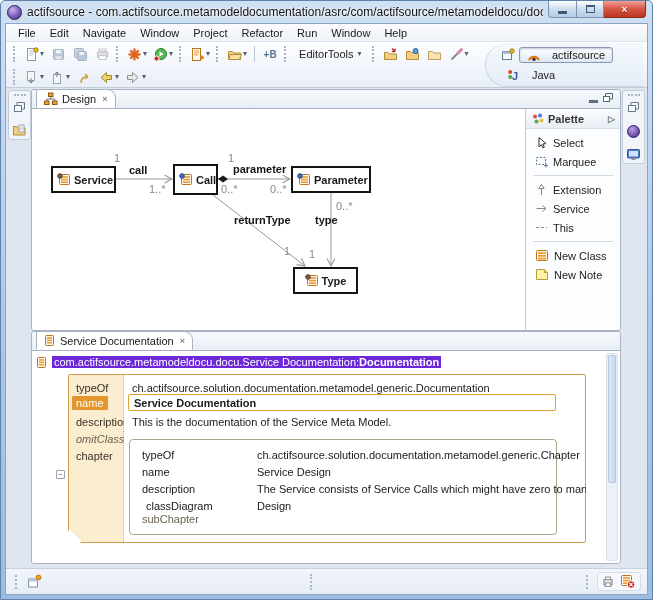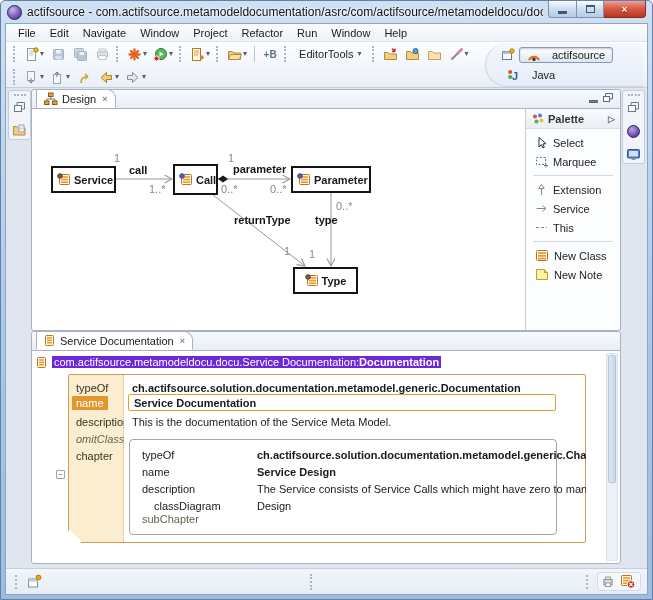--- a/index.html
+++ b/index.html
@@ -88,21 +88,21 @@
   .sel-text b{font-weight:bold}
   .form{position:absolute;left:36px;top:23px;width:518px;height:169px;border:1px solid #ce9b4f;
         border-radius:2px 2px 2px 0;background:#fff;
         clip-path:polygon(0 0,100% 0,100% 100%,13px 100%,0 calc(100% - 13px))}
   .label-col{position:absolute;left:0;top:0;bottom:0;width:55px;background:#fbeed0;border-right:1px dotted #d9b77c;
         clip-path:polygon(0 0,100% 0,100% 100%,13px 100%,0 calc(100% - 13px))}
   .flabel{position:absolute;left:7px;font-size:11px;color:#3a3022;white-space:nowrap}
   .flabel.sel{left:3px;background:#e2962e;color:#fff;padding:1px 4px;border-radius:1px}
   .flabel.it{font-style:italic;color:#6a6252}
   .fval{position:absolute;font-size:11px;color:#1a1a1a;white-space:nowrap}
-  .fval.b{font-weight:bold}
+  .fval.b{font-weight:normal}
   .name-box{position:absolute;left:59px;top:19px;width:428px;height:17px;border:1px solid #dfa133;border-radius:2px;
             display:flex;align-items:center;padding-left:5px;font-weight:bold;background:#fff}
   .chapter-box{position:absolute;left:60px;top:64px;width:428px;height:96px;border:1px solid #afa391;border-radius:4px;background:#fff}
   .collapse{position:absolute;width:9px;height:9px;border:1px solid #9aa4b2;background:#fff;display:flex;
             align-items:center;justify-content:center;font-size:8px;line-height:1;color:#55606e;border-radius:1px}
   .v-scroll{position:absolute;right:2px;top:2px;bottom:2px;width:12px;background:#ecf1f8;border:1px solid #dbe3ee;border-radius:2px}
   .v-thumb{position:absolute;left:1px;right:1px;top:1px;height:62%;background:linear-gradient(90deg,#dfe9f5,#c6d7ec);
            border:1px solid #b4c6de;border-radius:2px}
   
   .statusbar{position:absolute;left:0;bottom:0;right:0;height:26px;background:linear-gradient(#f2f5fa,#e7edf5);
@@ -636,21 +636,21 @@
             </div>
             <span class="fval" style="left:63px;top:41px">This is the documentation of the Service Meta Model.</span>
 
             <div class="chapter-box">
               <span class="fval" style="left:12px;top:9px">typeOf</span>
               <span class="fval b" style="left:127px;top:9px">ch.actifsource.solution.documentation.metamodel.generic.Chapter</span>
               <span class="fval" style="left:12px;top:26px">name</span>
               <span class="fval b" style="left:127px;top:26px">Service Design</span>
               <span class="fval" style="left:12px;top:43px">description</span>
               <span class="fval" style="left:127px;top:43px">The Service consists of Service Calls which might have zero to many arguments.</span>
-              <span class="fval" style="left:24px;top:60px">classDiagram</span>
+              <span class="fval" style="left:16px;top:60px">classDiagram</span>
               <span class="fval" style="left:127px;top:60px">Design</span>
               <span class="fval" style="left:12px;top:73px;color:#6a6252">subChapter</span>
             </div>
           </div>
 
           <div class="v-scroll">
             <div class="v-thumb"></div>
           </div>
         </div>
       </div>

